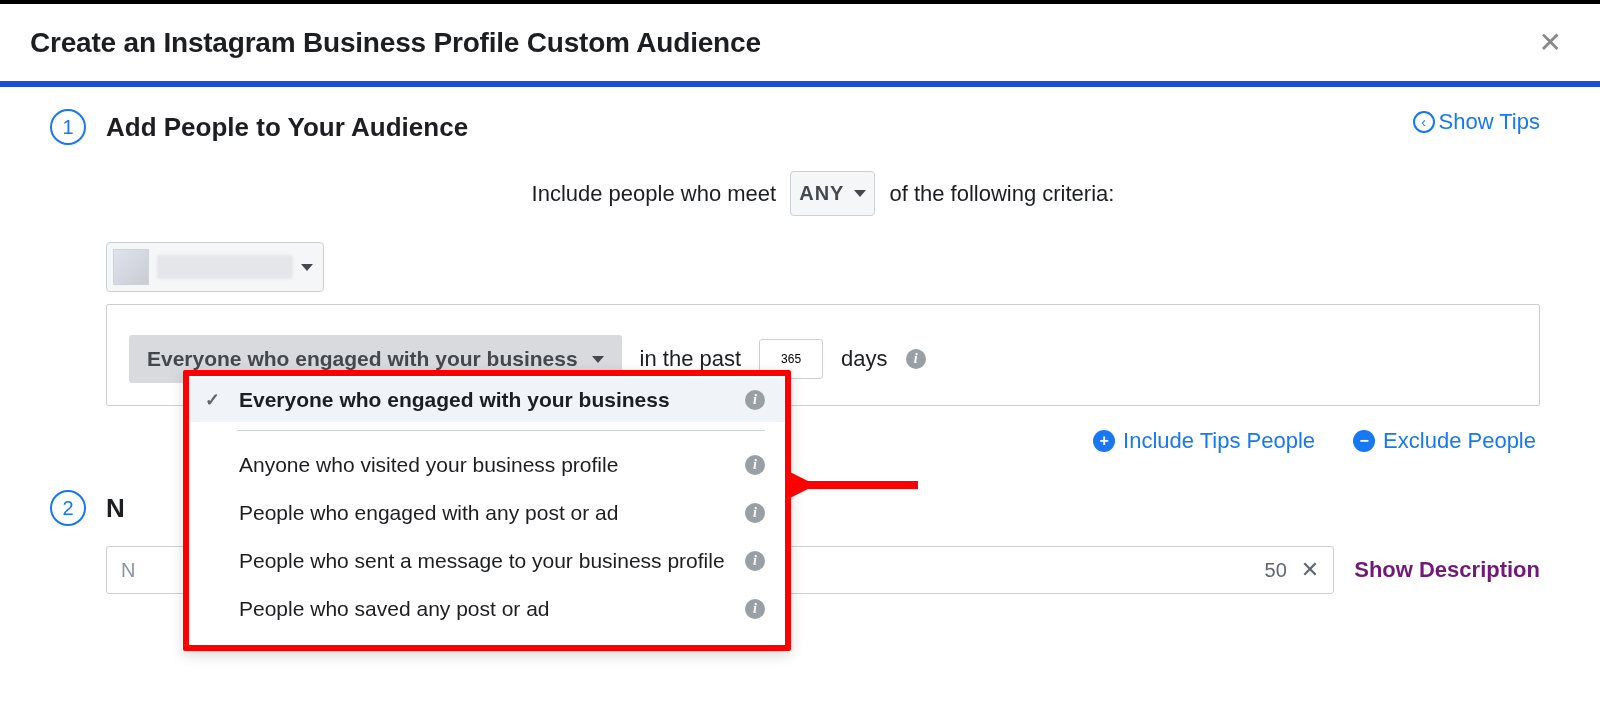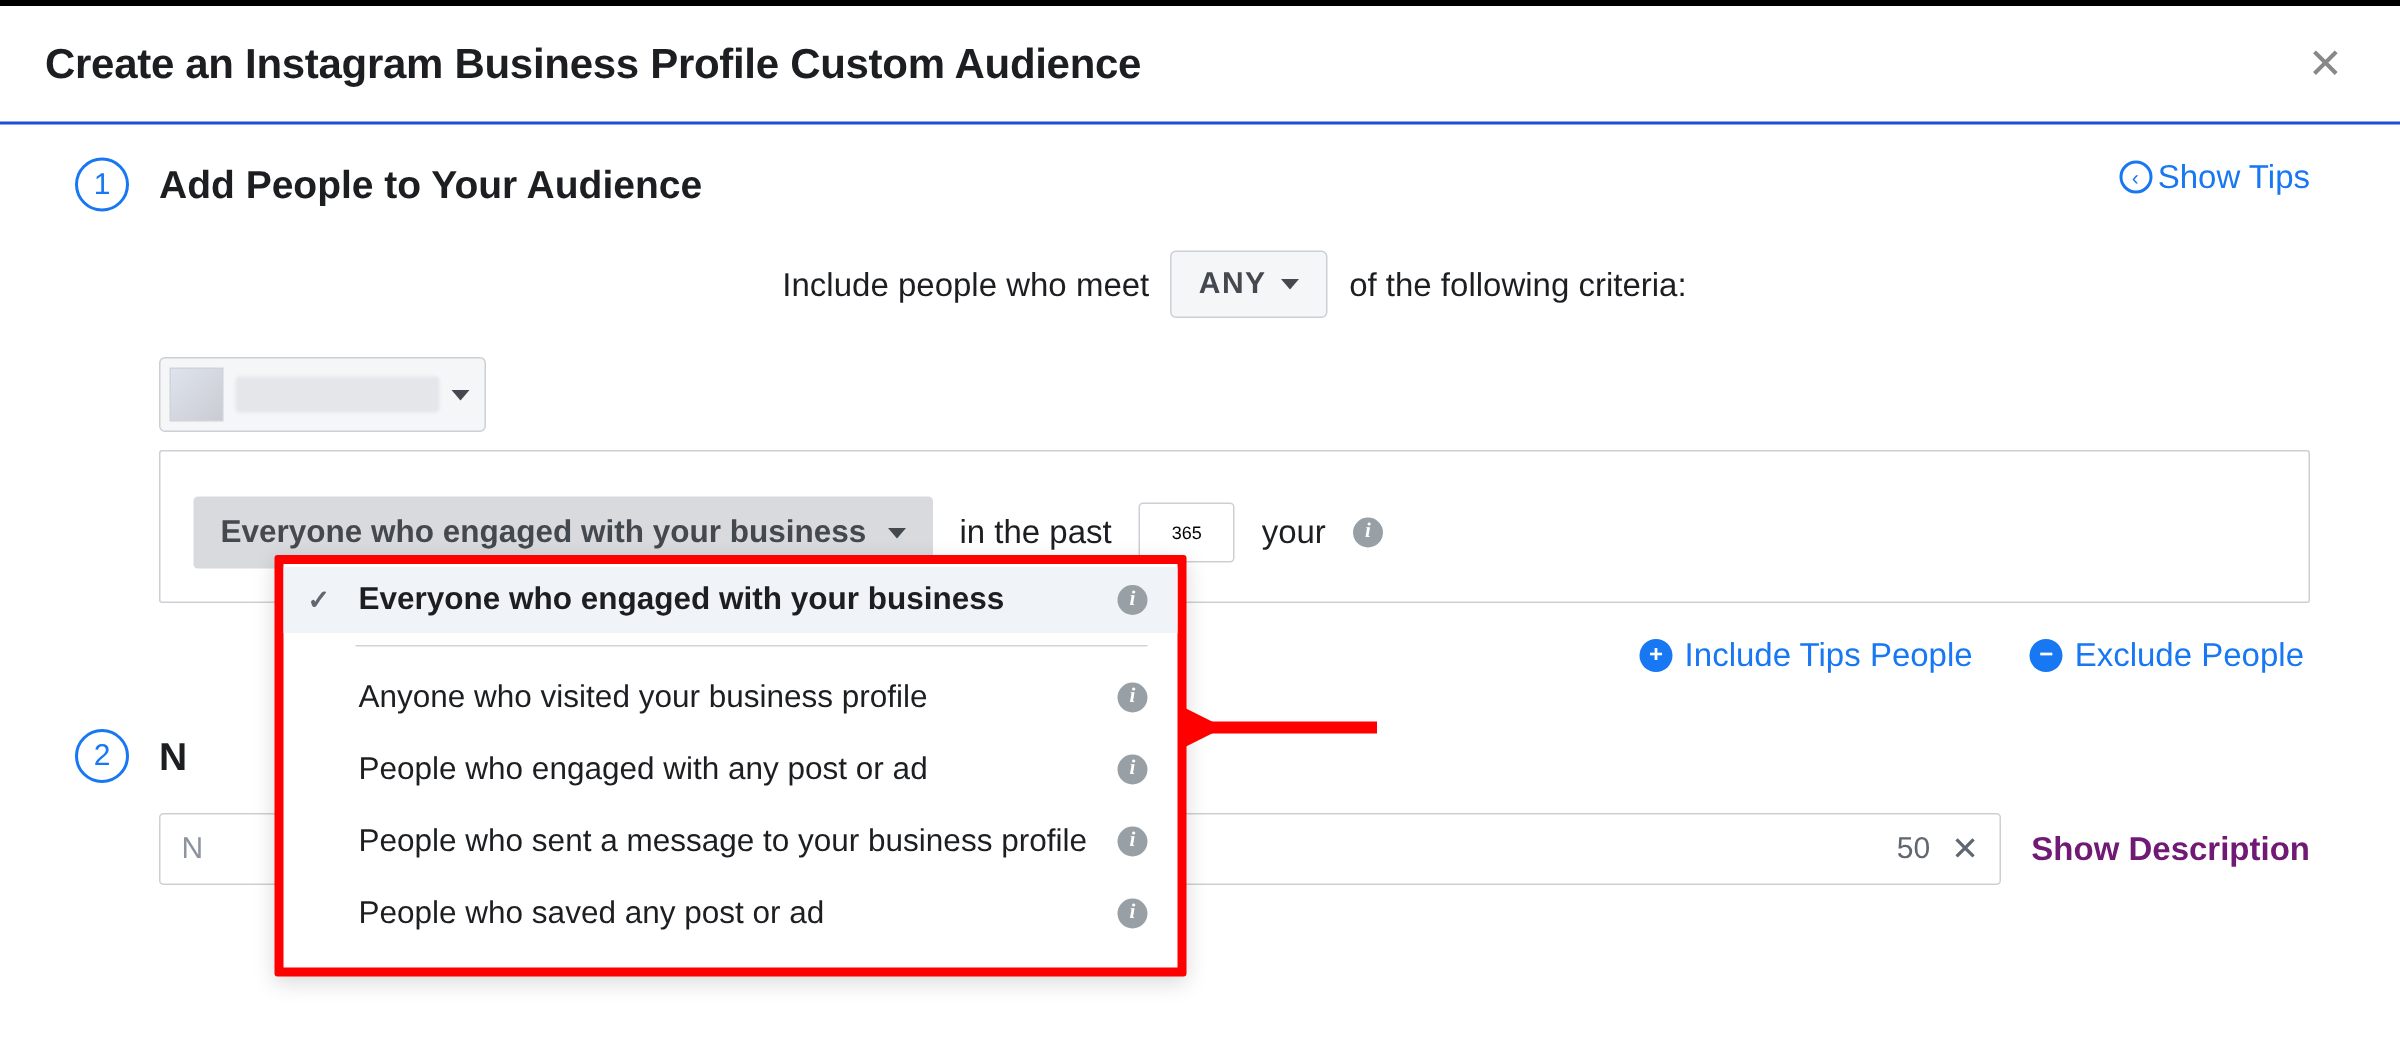--- a/index.html
+++ b/index.html
@@ -15,21 +15,21 @@
   .topbar {
     height: 4px;
     background: #000;
     width: 100%;
   }
   .header {
     display: flex;
     align-items: center;
     justify-content: space-between;
     padding: 18px 30px 18px 30px;
-    border-bottom: 2px solid #1d4ed8;
+    border-bottom: 6px solid #1d4ed8;
   }
   .header h1 {
     font-size: 28px;
     font-weight: 700;
     letter-spacing: -0.2px;
   }
   .close-x {
     font-size: 28px;
     color: #888;
     cursor: pointer;
@@ -85,21 +85,21 @@
     display: flex;
     align-items: center;
     gap: 14px;
     font-size: 22px;
     margin-bottom: 26px;
     justify-content: center;
   }
   .any-select {
     border: 1px solid #ccd0d5;
     background: #f5f6f7;
-    padding: 10px 18px;
+    padding: 10px 8px;
     border-radius: 4px;
     font-weight: 700;
     color: #444950;
     font-size: 20px;
     display: inline-flex;
     align-items: center;
     gap: 10px;
     cursor: pointer;
     letter-spacing: 1px;
   }
@@ -331,21 +331,21 @@
   </div>
 
   <div class="rule-box">
     <div class="rule-line">
       <span class="engage-select">
         <span>Everyone who engaged with your business</span>
         <span class="caret-down"></span>
       </span>
       <span>in the past</span>
       <input class="days-input" value="365" style="">
-      <span>your</span>
+      <span>days</span>
       <span class="info-icon">i</span>
     </div>
   </div>
 
   <div class="actions-row">
     <span class="action-link">
       <span class="circ">+</span>
       <span>Include Tips People</span>
     </span>
     <span class="action-link">

